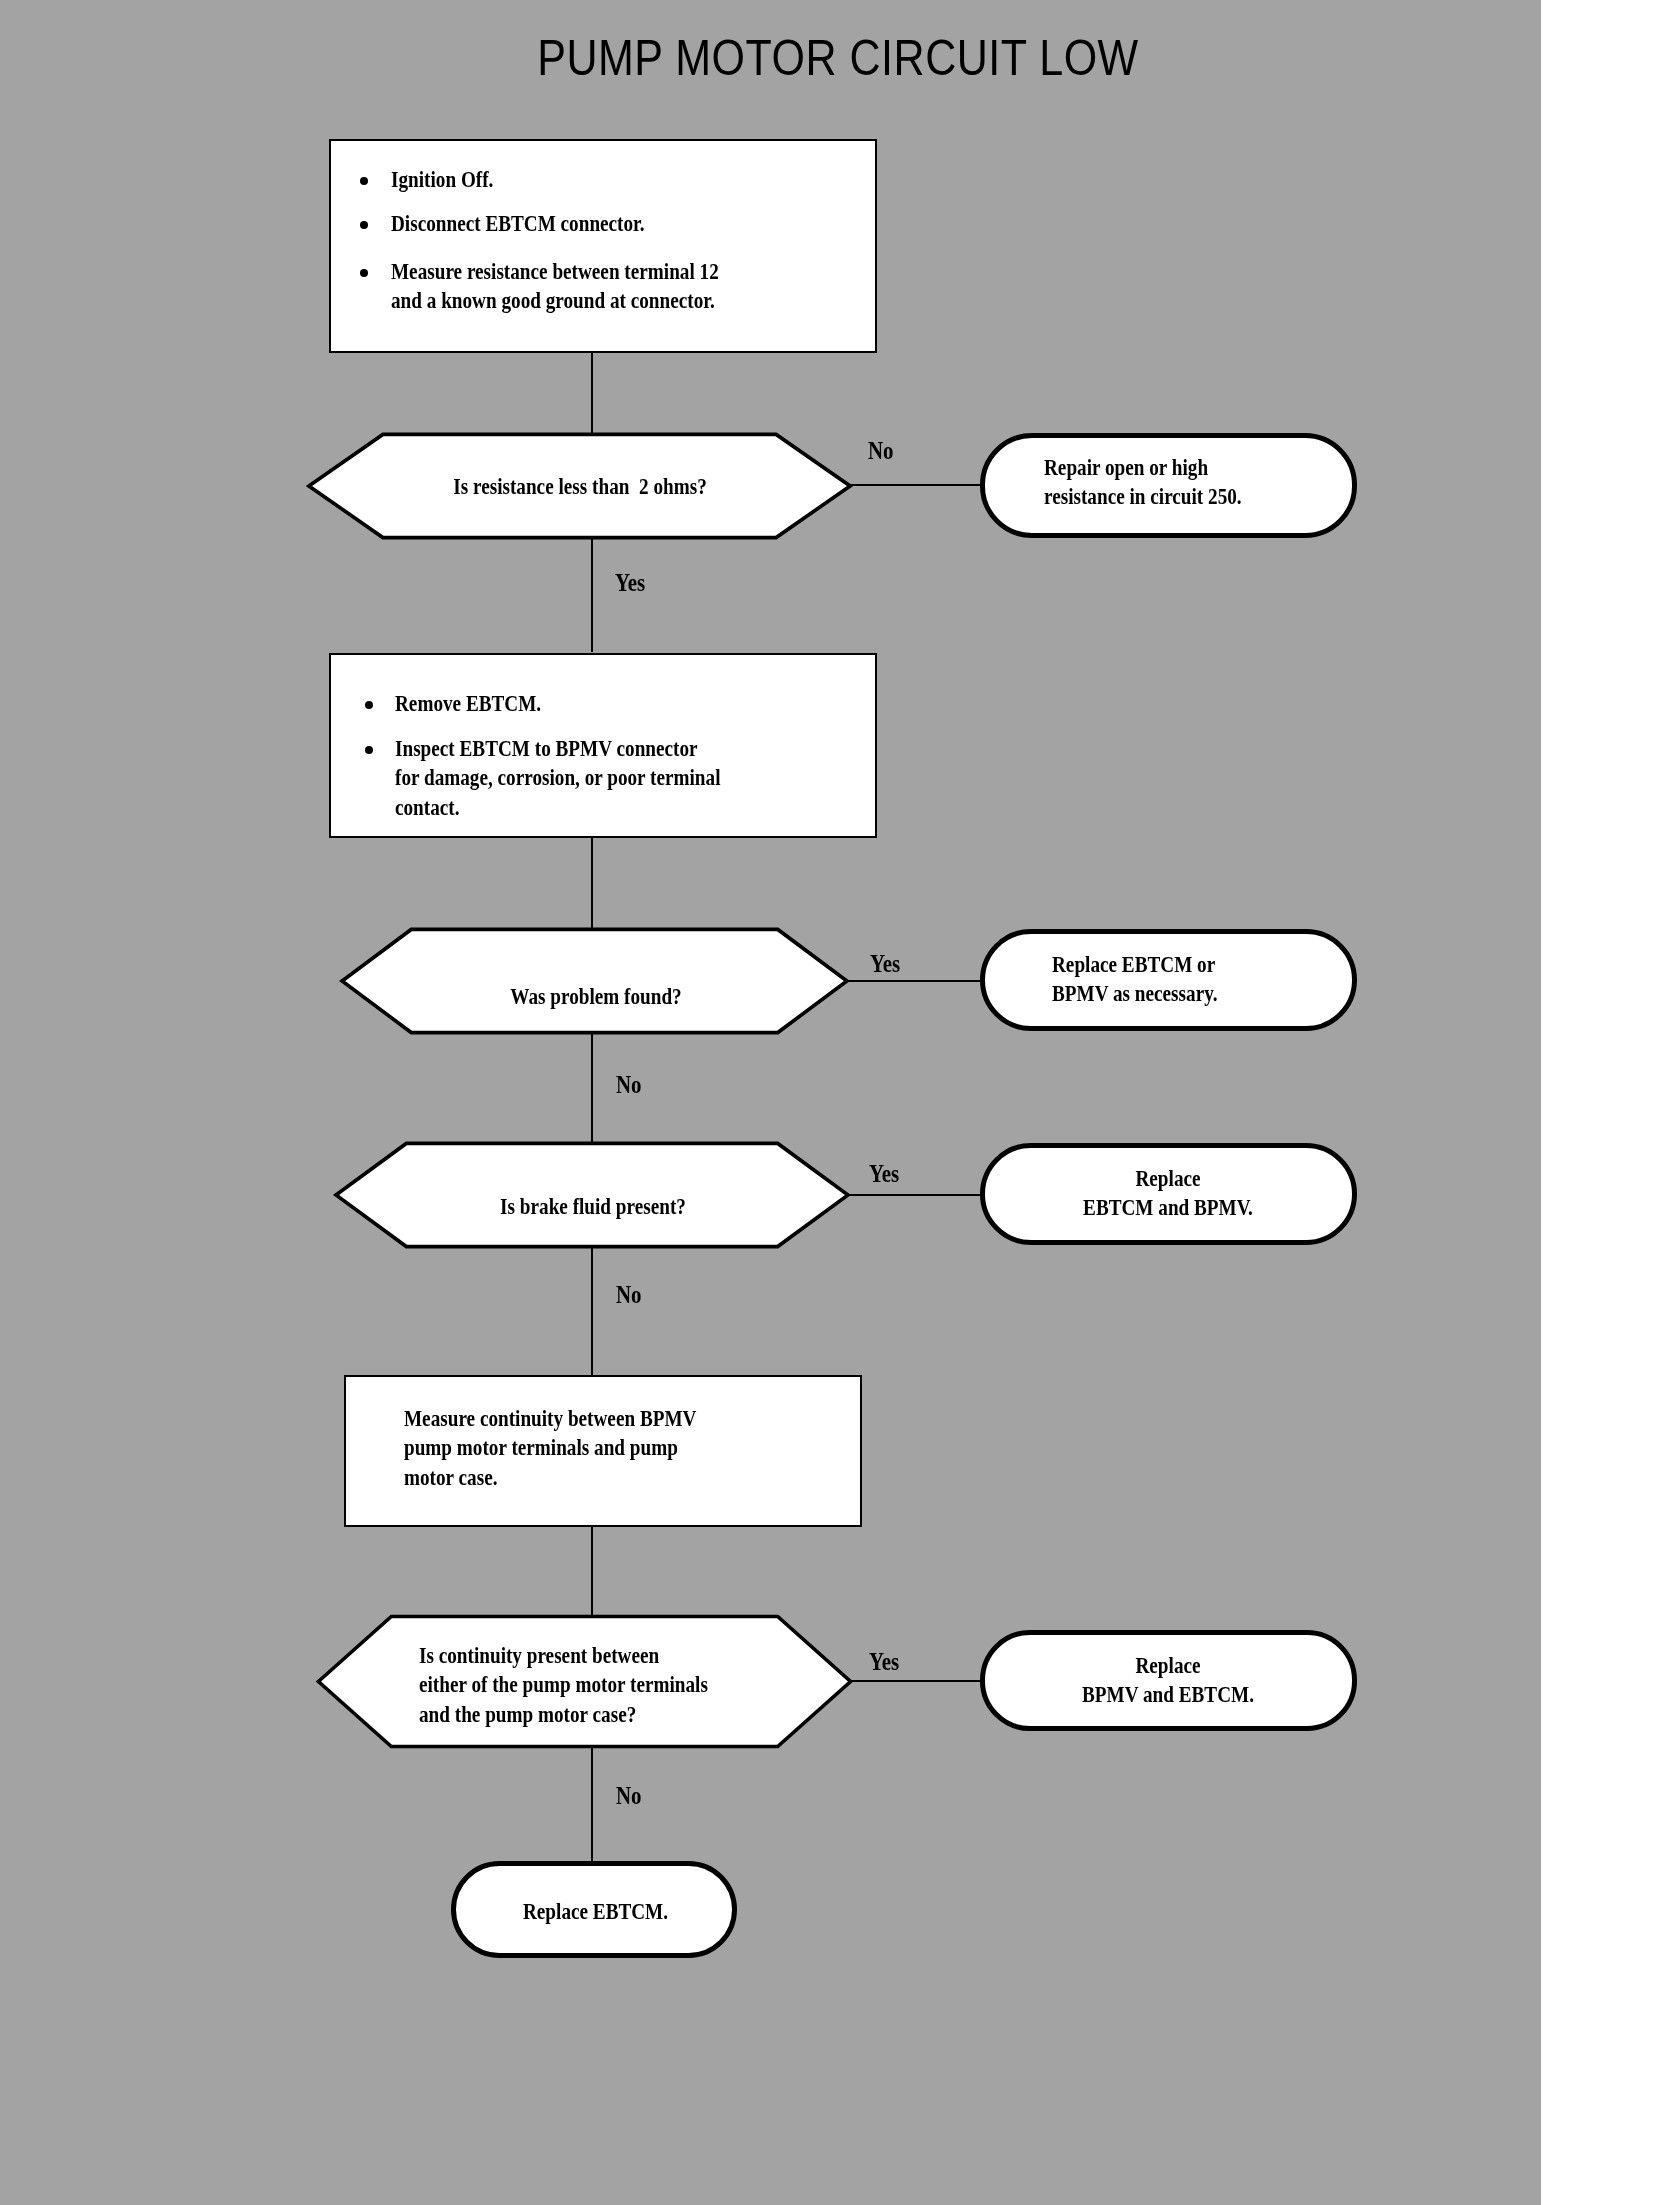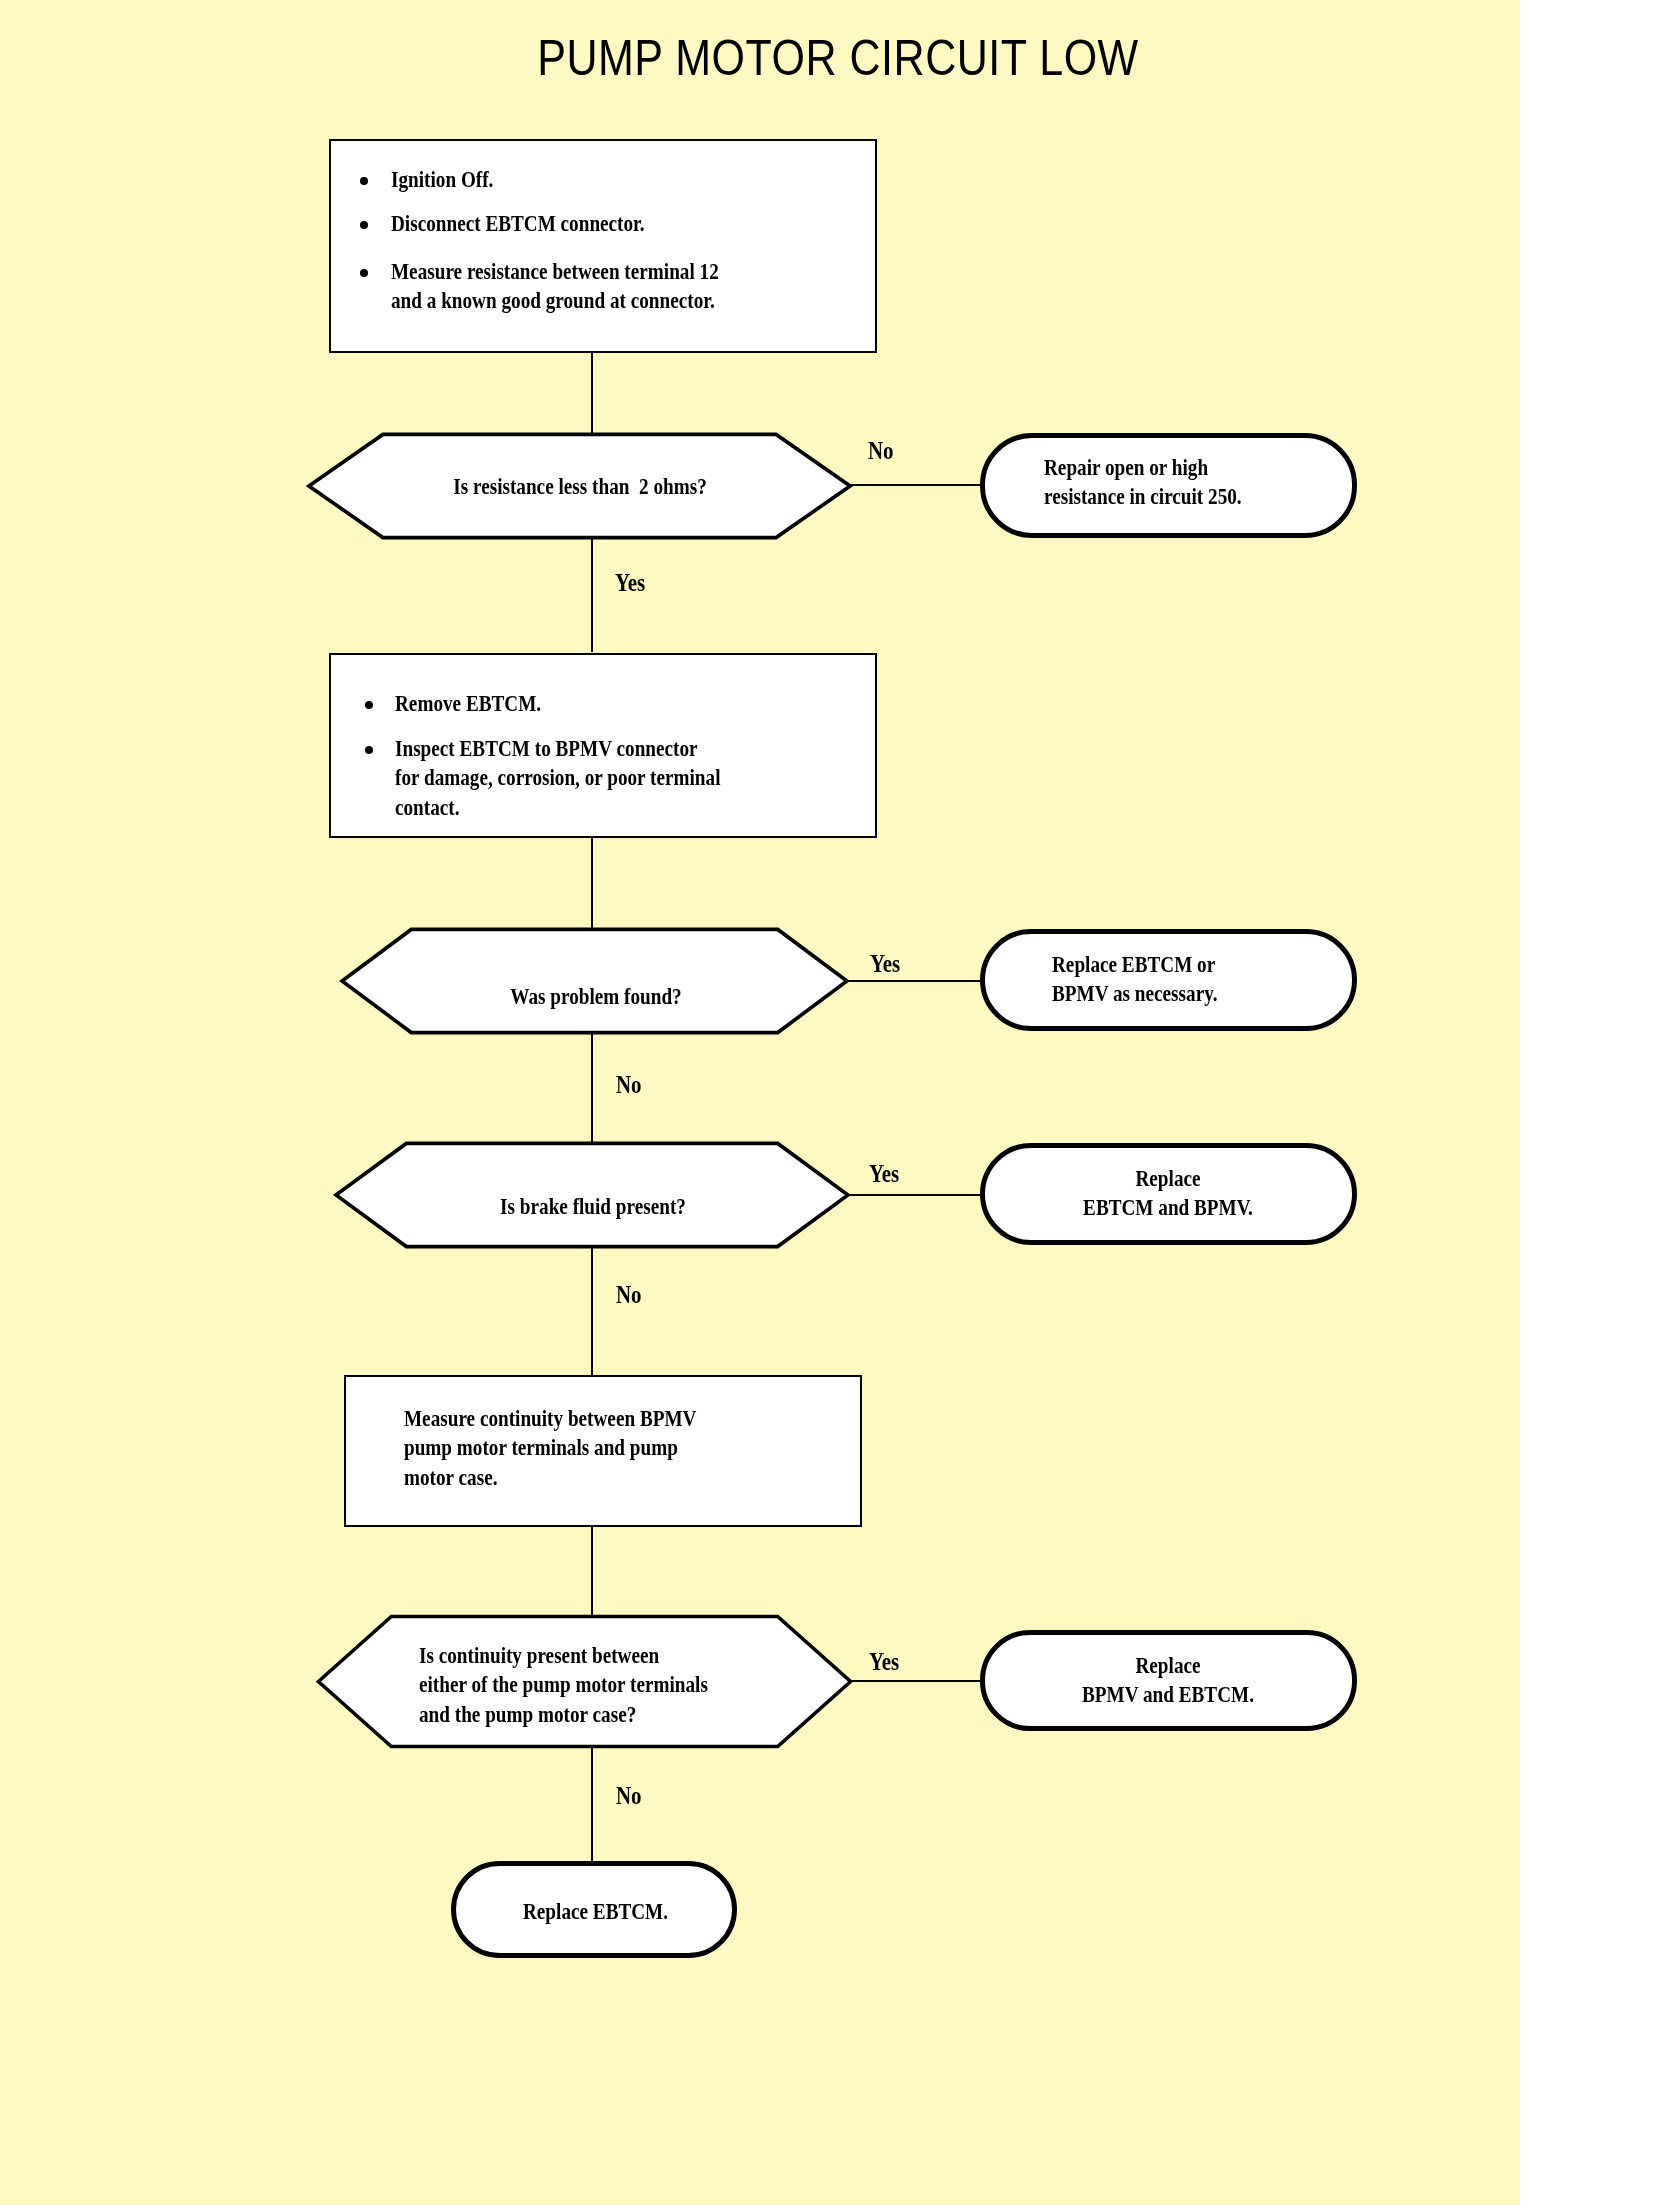--- a/index.html
+++ b/index.html
@@ -1,21 +1,22 @@
 <!DOCTYPE html>
 <html style="font-size:9.7px"><head>
 <meta charset="utf-8">
 <style>
   html,body{margin:0;padding:0;background:#ffffff;}
   #page{
     position:relative;
     width:1520px;height:2205px;
-    background:#fef9c3;
+    background:#a3a3a3;
     overflow:hidden;
     font-family:"Liberation Serif","DejaVu Serif",serif;
+    padding-left:21px;
   }
   
   #title{
     position:absolute;
     left:0;top:29px;width:1676px;
     text-align:center;
     font-family:"Liberation Sans","DejaVu Sans",sans-serif;
     font-size:50px;
     font-weight:400;
     letter-spacing:0.6px;

